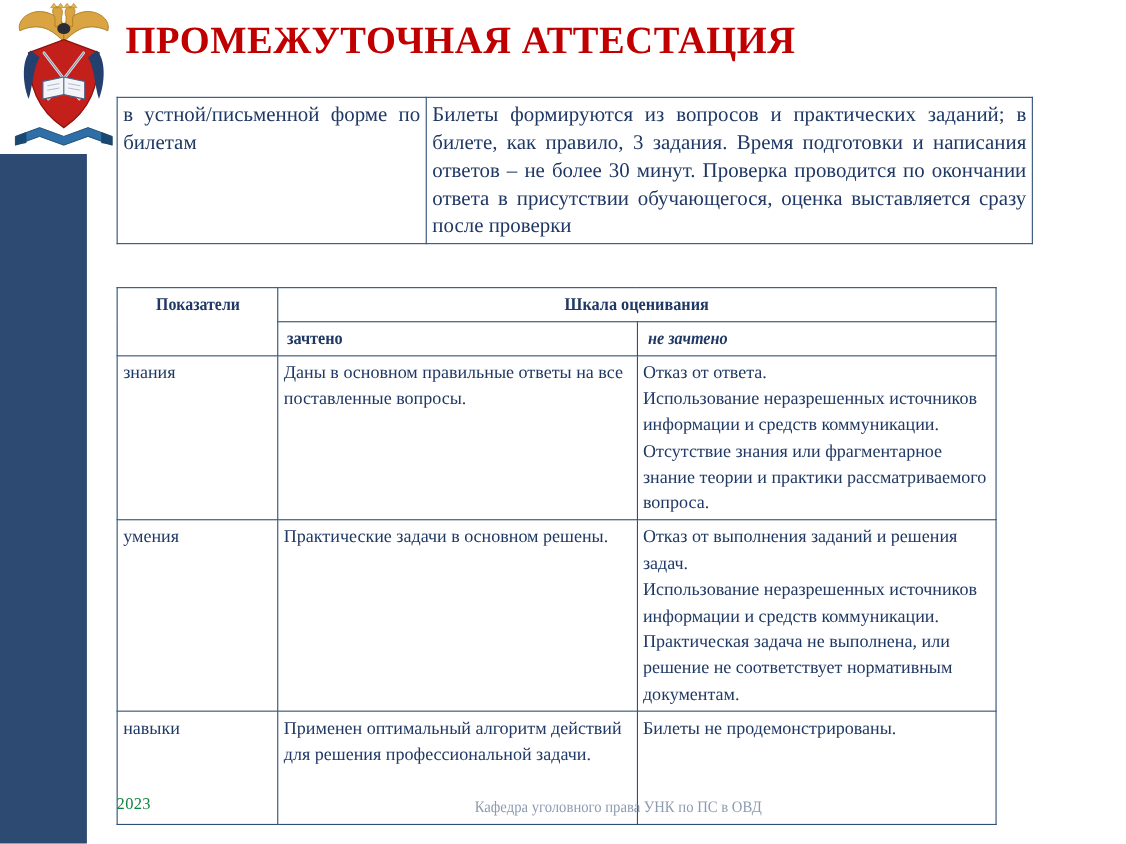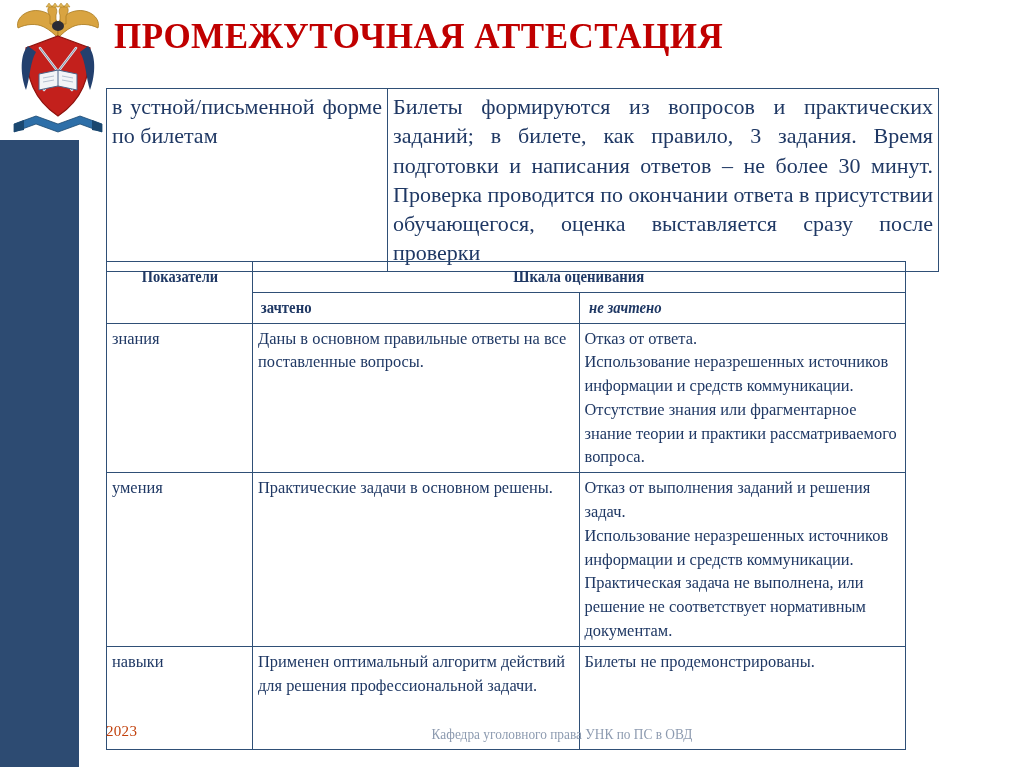--- a/index.html
+++ b/index.html
@@ -62,21 +62,21 @@
     padding: 3px 5px 3px 5px;
   }
 
   
   #table-form {
     left: 106px;
     top: 88px;
     width: 812px;
   }
   #table-form td {
-    font-size: 22px;
+    font-size: 19px;
     line-height: 1.33;
     margin-top: 44px;
   }
   .t1-left  { width: 270px; text-align: justify; text-align-last: left; }
   .t1-right { width: 540px; text-align: justify; text-align-last: left; }
   .t1-left p, .t1-right p { margin: 0; }
 
   
   #table-scale {
     left: 106px;
@@ -120,21 +120,21 @@
   .h-know  { height: 140px; }
   .h-skill { height: 152px; }
   .h-abil  { height: 103px; }
 
   
   .footer-year {
     position: absolute;
     left: 106px;
     top: 723px;
     font-size: 15px;
-    color: #c2410c;
+    color: #15803d;
     letter-spacing: 0.3px;
   }
   .footer-dept {
     position: absolute;
     left: 106px;
     top: 726px;
     width: 912px;
     text-align: center;
     font-size: 14.5px;
     color: #8d9bb0;

